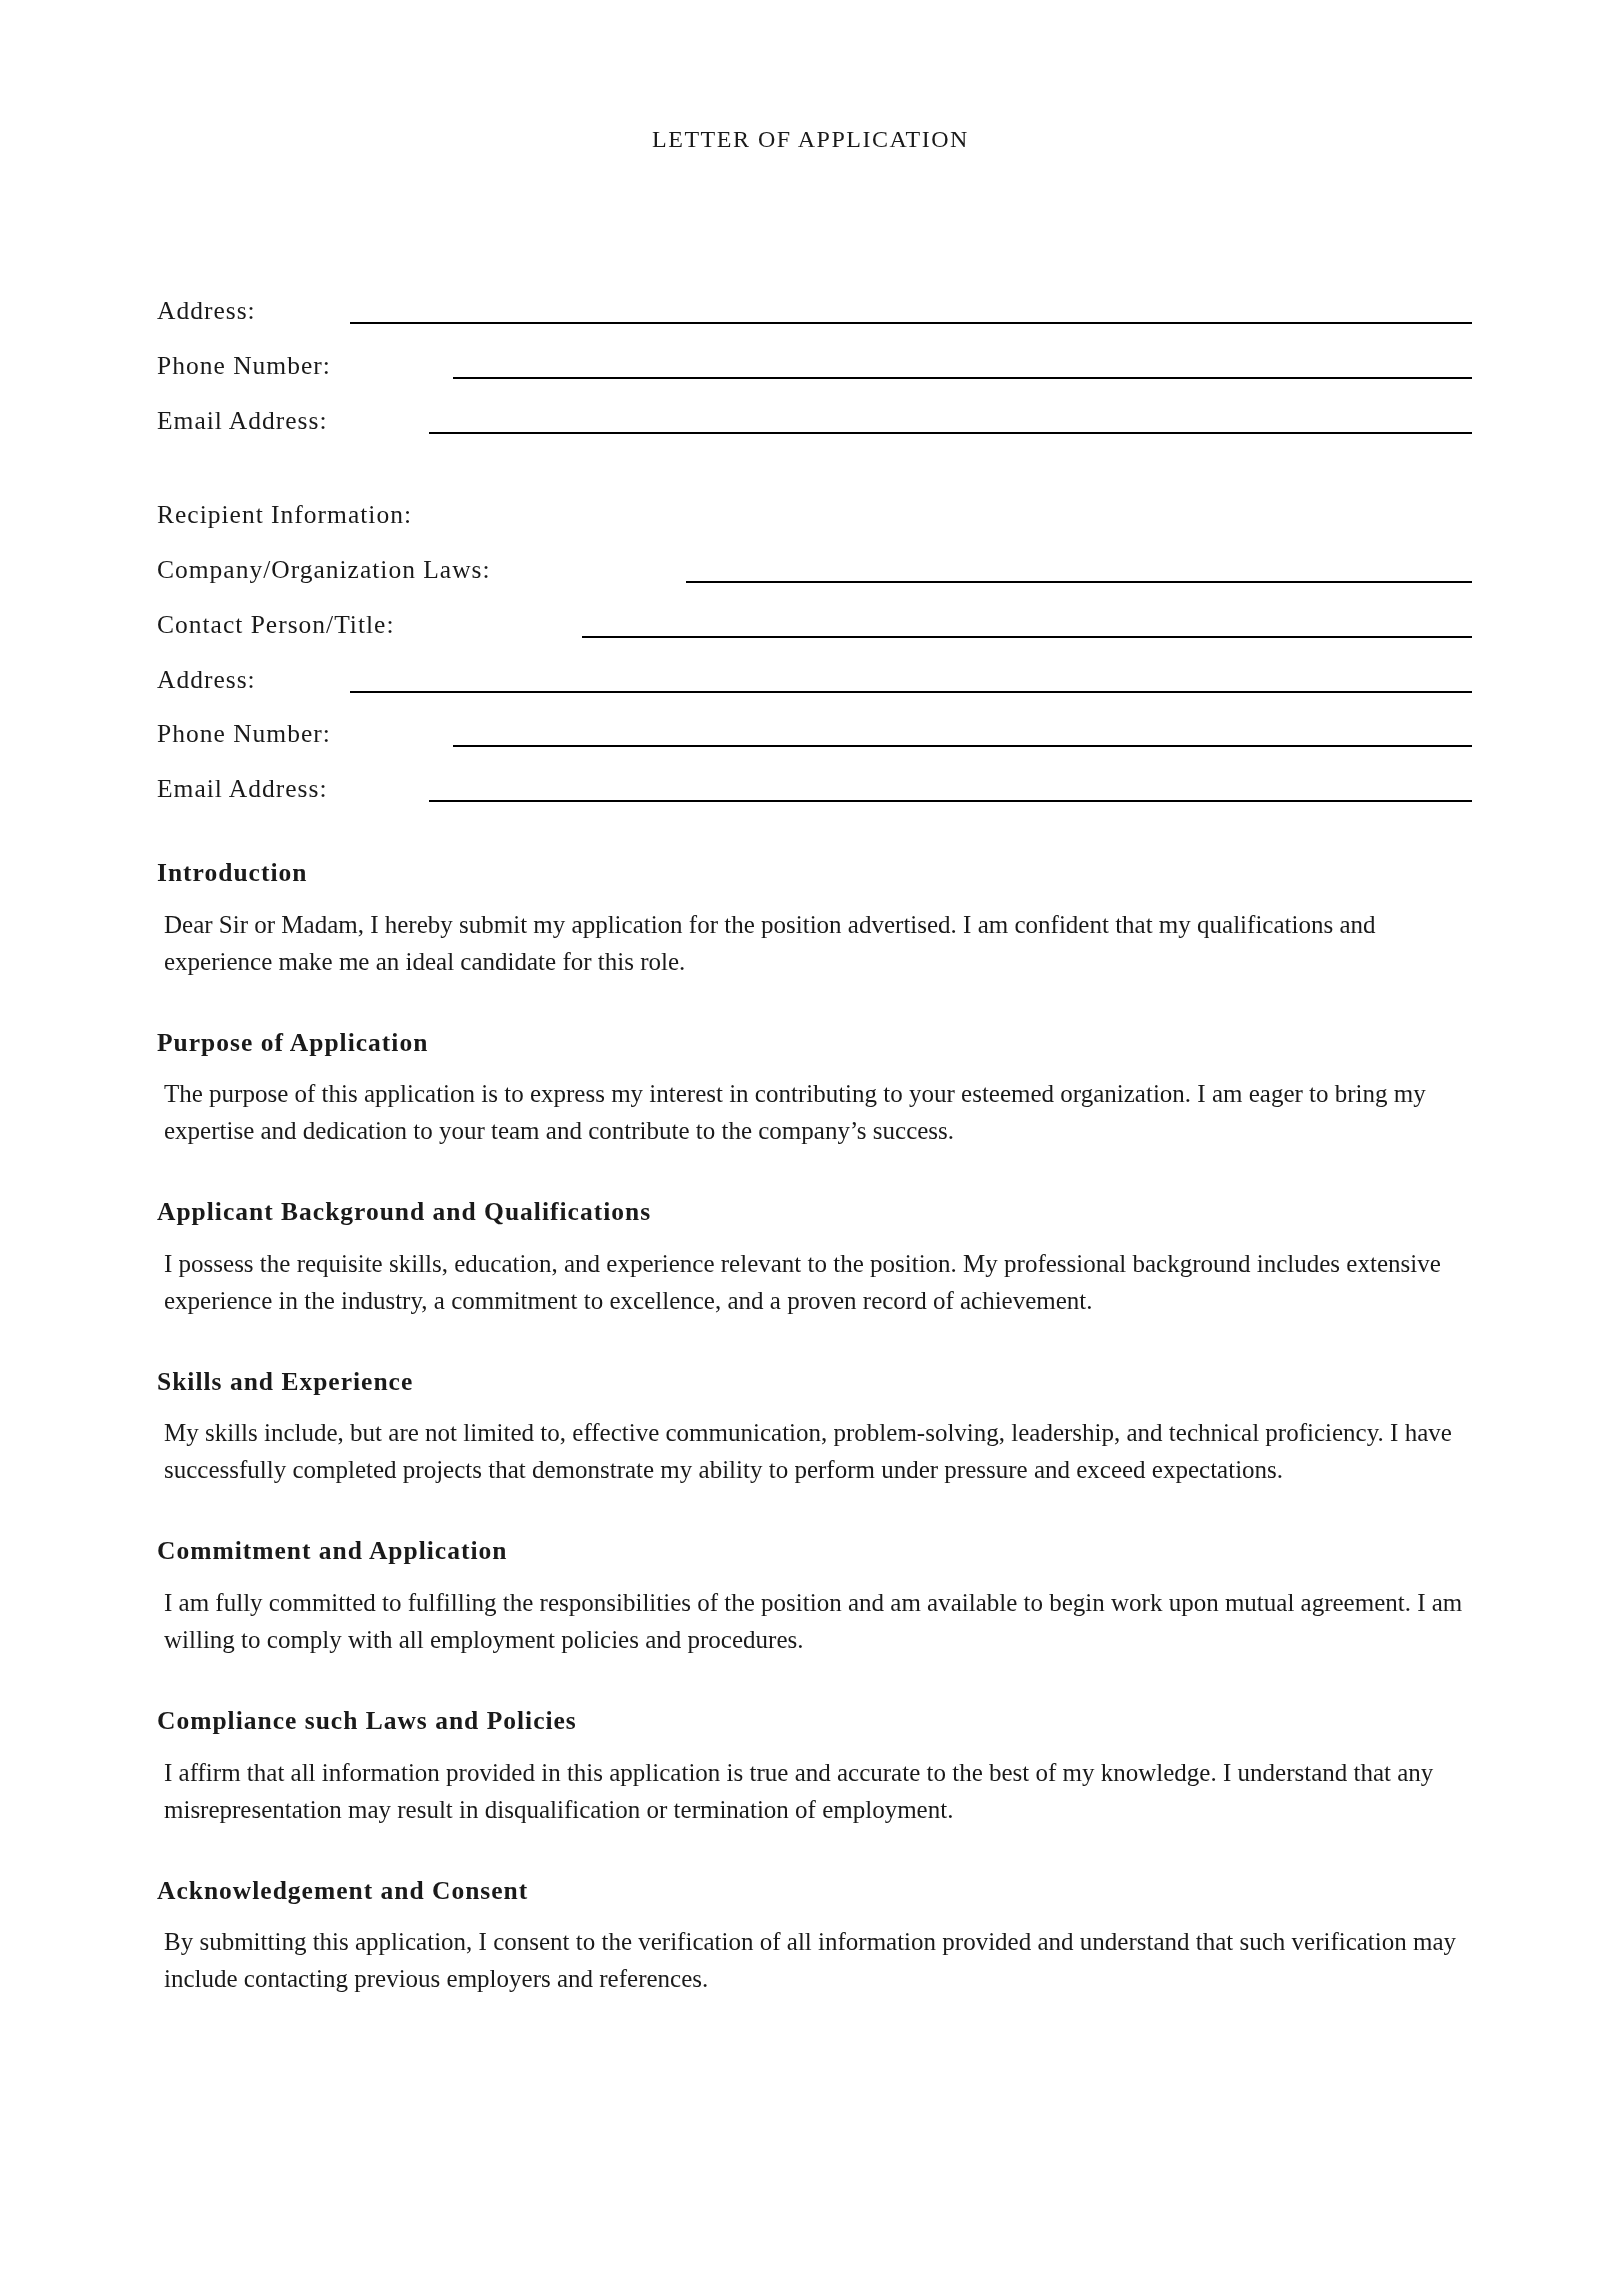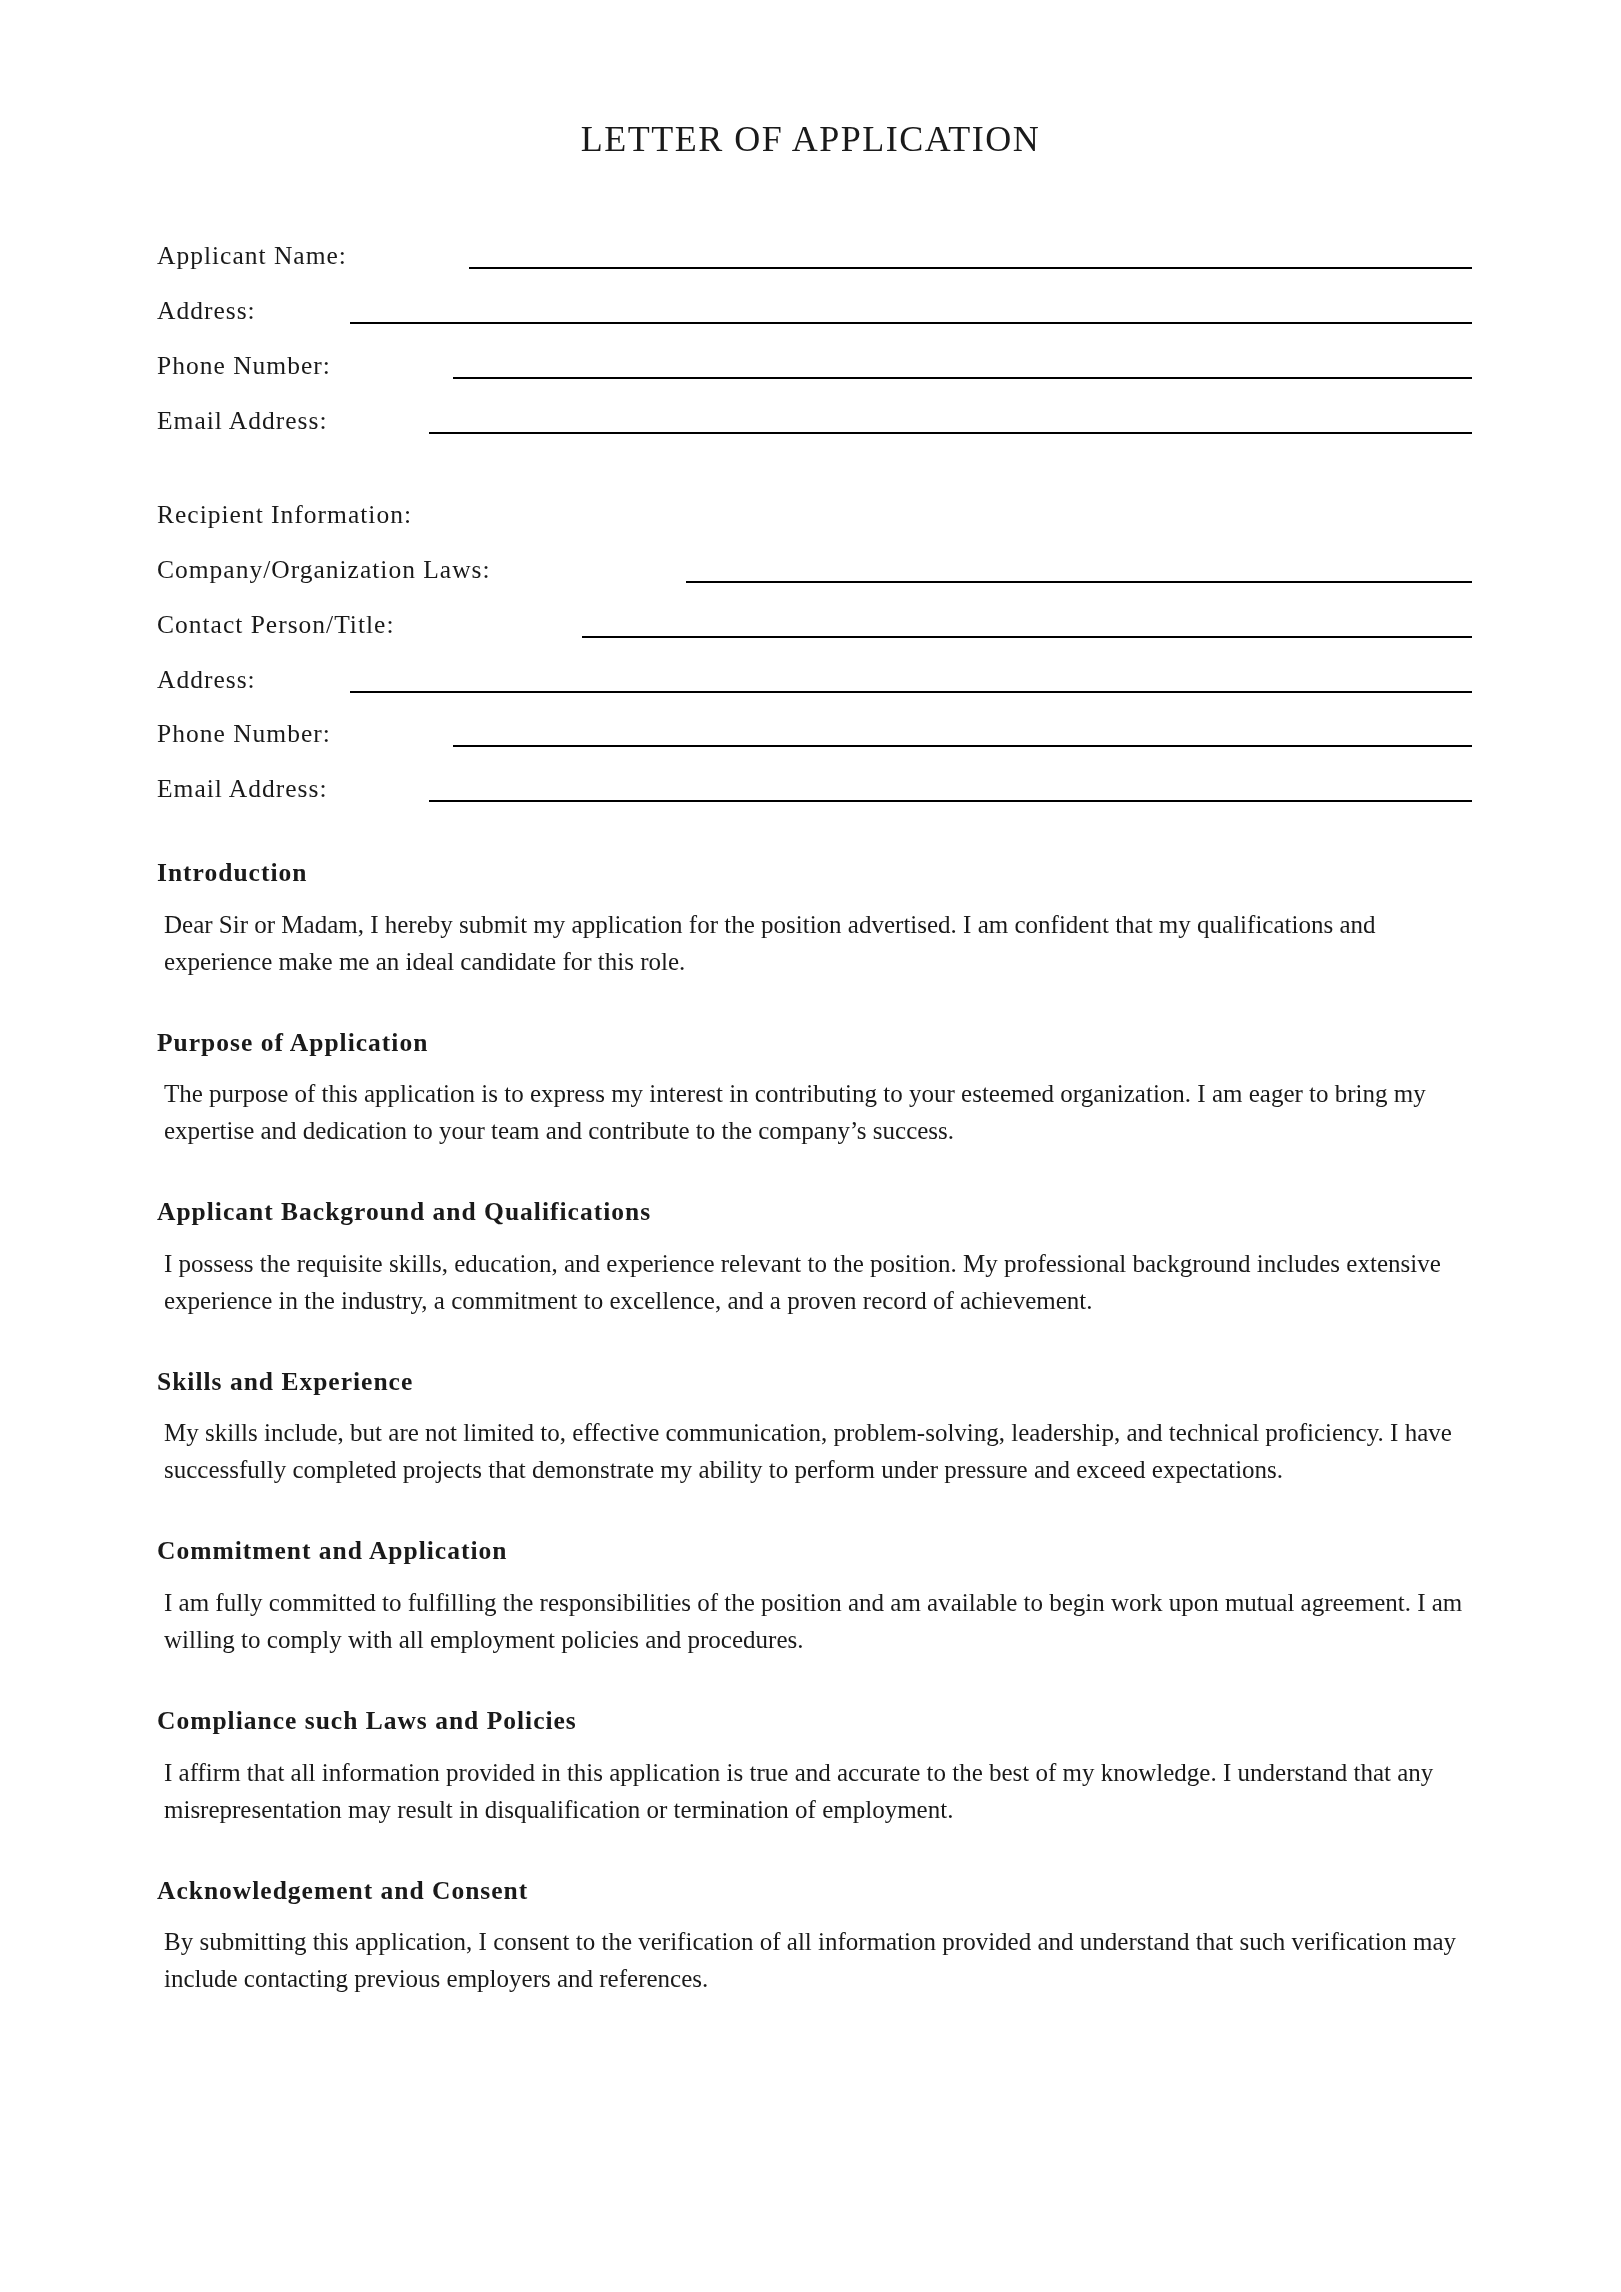--- a/index.html
+++ b/index.html
@@ -14,21 +14,21 @@
     background: #ffffff;
     color: #1a1a1a;
     font-family: "Liberation Serif", "DejaVu Serif", serif;
   }
   .doc-title {
     position: absolute;
     top: 120px;
     left: 0;
     width: 100%;
     text-align: center;
-    font-size: 36px;
+    font-size: 24px;
     line-height: 39px;
     letter-spacing: 1.5px;
   }
   .field-row {
     position: absolute;
     left: 157px;
     right: 149px;
     height: 55px;
   }
   .field-label {
@@ -76,24 +76,20 @@
     margin: 7px;
   }
 </style>
 </head>
 <body>
 
 <div class="page">
 
   <div class="doc-title">LETTER OF APPLICATION</div>
 
-  <div class="field-row" style="top:240px;">
-    <span class="field-label">Applicant Name:</span>
-    <span class="blank-line" style="left:312px;"></span>
-  </div>
   <div class="field-row" style="top:295px;">
     <span class="field-label">Address:</span>
     <span class="blank-line" style="left:193px;"></span>
   </div>
   <div class="field-row" style="top:350px;">
     <span class="field-label">Phone Number:</span>
     <span class="blank-line" style="left:296px;"></span>
   </div>
   <div class="field-row" style="top:405px;">
     <span class="field-label">Email Address:</span>

